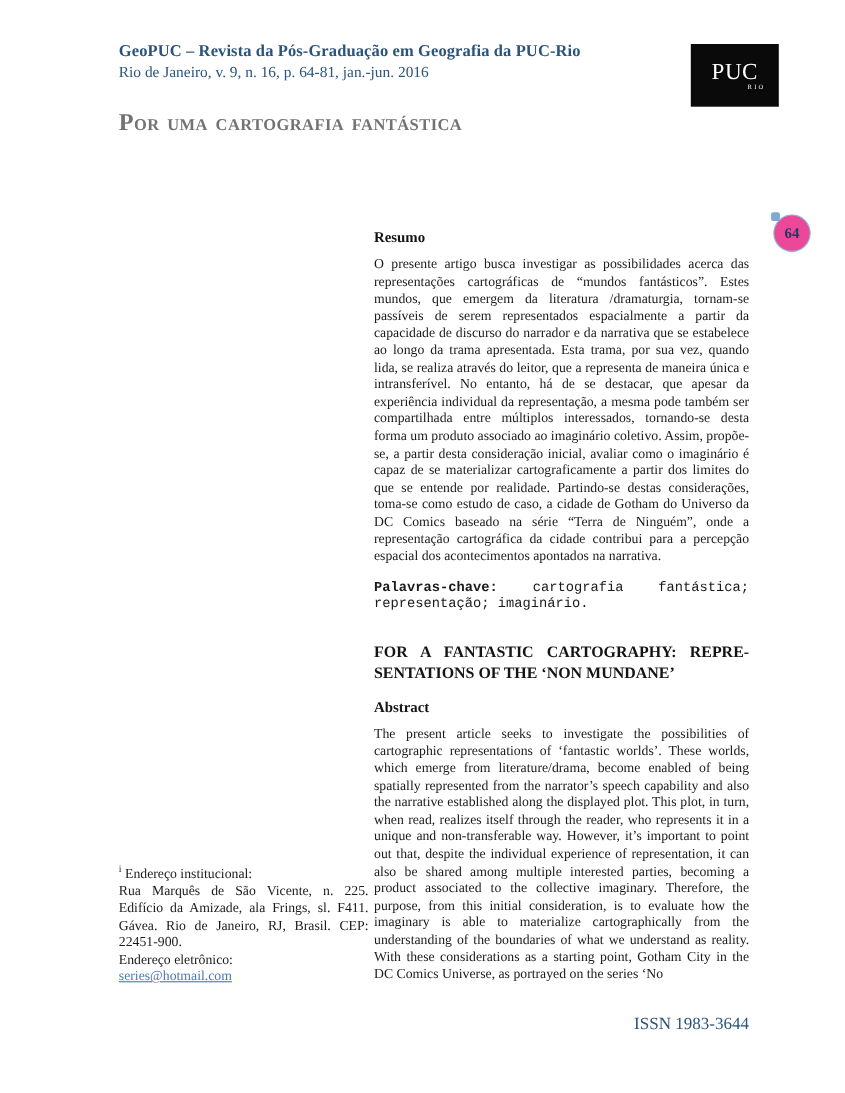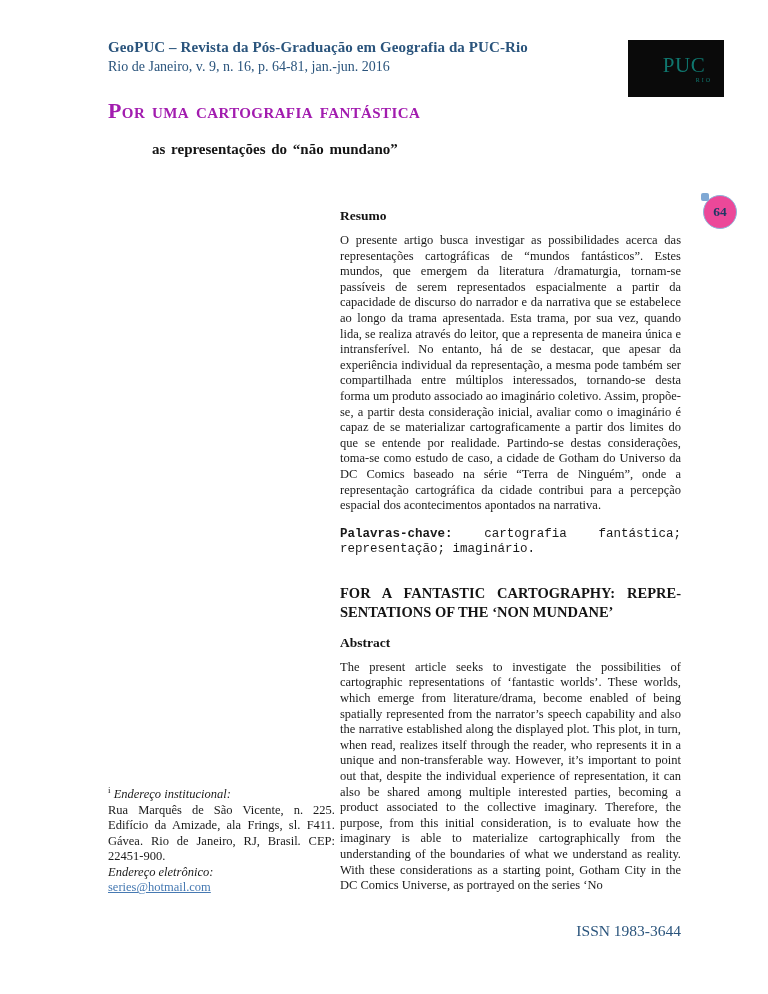--- a/index.html
+++ b/index.html
@@ -13,31 +13,31 @@
     overflow: hidden;
   }
 
   
   .header-left { position: absolute; left: 108px; top: 37px; color: var(--accent, #2A547C); }
   .journal-title { font-weight: bold; font-size: 15px; line-height: 20px; letter-spacing: 0.1px; }
   .issue-info { font-size: 14px; line-height: 20px; }
 
   .logo {
     position: absolute; left: 628px; top: 40px; width: 80px; height: 57px;
-    background: #0a0a0a; color: #0f766e;
-    display: flex; flex-direction: column; align-items: center; justify-content: center; padding-left: 16px;
+    background: #0a0a0a; color: #ffffff;
+    display: flex; flex-direction: column; align-items: center; justify-content: center;
   }
   .logo-main { font-size: 21px; line-height: 1; letter-spacing: 0.5px; }
   .logo-sub { font-size: 6px; letter-spacing: 2px; align-self: flex-end; margin: 1px 12px 0 0; }
 
   
   .article-title {
     position: absolute; left: 108px; top: 98px;
     font-size: 22px; font-weight: bold; font-variant: small-caps;
-    letter-spacing: 0.4px; color: #a21caf; word-spacing: 1px;
+    letter-spacing: 0.4px; color: #737373; word-spacing: 1px;
   }
   .article-subtitle {
     position: absolute; left: 152px; top: 141px;
     font-size: 15px; font-weight: bold; word-spacing: 2px; color: #141414;
   }
 
   
   .page-badge {
     position: absolute; left: 703px; top: 195px; width: 32px; height: 32px;
     border: 1.5px solid var(--badge_border, #8FB4D9); border-radius: 50%;
@@ -51,21 +51,21 @@
   }
 
   
   .author-block { position: absolute; left: 108px; top: 196px; width: 224px; }
   .author-name { font-size: 15.5px; font-weight: bold; margin-bottom: 4px; color: #141414; }
   .author-name sup { font-size: 10px; }
   .affiliation-line { font-size: 13px; line-height: 16.5px; }
 
   .footnote { position: absolute; left: 108px; top: 783px; width: 227px; font-size: 12.5px; line-height: 15.5px; }
   .footnote sup { font-size: 9px; }
-  .fn-label { font-style: italic; }
+  .fn-label { }
   .fn-address { text-align: justify; }
   .email-link { color: var(--link, #4679B2); text-decoration: underline; cursor: pointer; }
 
   
   .right-col { position: absolute; left: 340px; top: 194px; width: 341px; }
   .section-heading { font-weight: bold; font-size: 13.5px; margin: 14px 0 9px 0; color: #141414; }
   .abstract-pt, .abstract-en, .keywords { font-size: 12.5px; line-height: 15.6px; text-align: justify; margin: 0; }
   .keywords { margin-top: 13px; font-family: Liberation Mono, monospace; }
   .keywords b { font-weight: bold; }
   .heading-en { margin-top: 26px; font-weight: bold; font-size: 14.5px; line-height: 19px; color: #141414; }
@@ -87,21 +87,20 @@
     <div class="journal-title">GeoPUC – Revista da Pós-Graduação em Geografia da PUC-Rio</div>
     <div class="issue-info">Rio de Janeiro, v. 9, n. 16, p. 64-81, jan.-jun. 2016</div>
   </div>
 
   <div class="logo">
     <div class="logo-main">PUC</div>
     <div class="logo-sub">RIO</div>
   </div>
 
   <div class="article-title">Por uma cartografia fantástica</div>
-  <div class="article-subtitle">as representações do “não mundano”</div>
 
   <div class="page-badge">
     <span class="badge-dot"></span>
     <span>64</span>
   </div>
 
 
   <div class="right-col">
     <div class="section-heading">Resumo</div>
     <p class="abstract-pt">O presente artigo busca investigar as possibilidades acerca das representações cartográficas de “mundos fantásticos”. Estes mundos, que emergem da literatura /dramaturgia, tornam-se passíveis de serem representados espacialmente a partir da capacidade de discurso do narrador e da narrativa que se estabelece ao longo da trama apresentada. Esta trama, por sua vez, quando lida, se realiza através do leitor, que a representa de maneira única e intransferível. No entanto, há de se destacar, que apesar da experiência individual da representação, a mesma pode também ser compartilhada entre múltiplos interessados, tornando-se desta forma um produto associado ao imaginário coletivo. Assim, propõe-se, a partir desta consideração inicial, avaliar como o imaginário é capaz de se materializar cartograficamente a partir dos limites do que se entende por realidade. Partindo-se destas considerações, toma-se como estudo de caso, a cidade de Gotham do Universo da DC Comics baseado na série “Terra de Ninguém”, onde a representação cartográfica da cidade contribui para a percepção espacial dos acontecimentos apontados na narrativa.</p>

